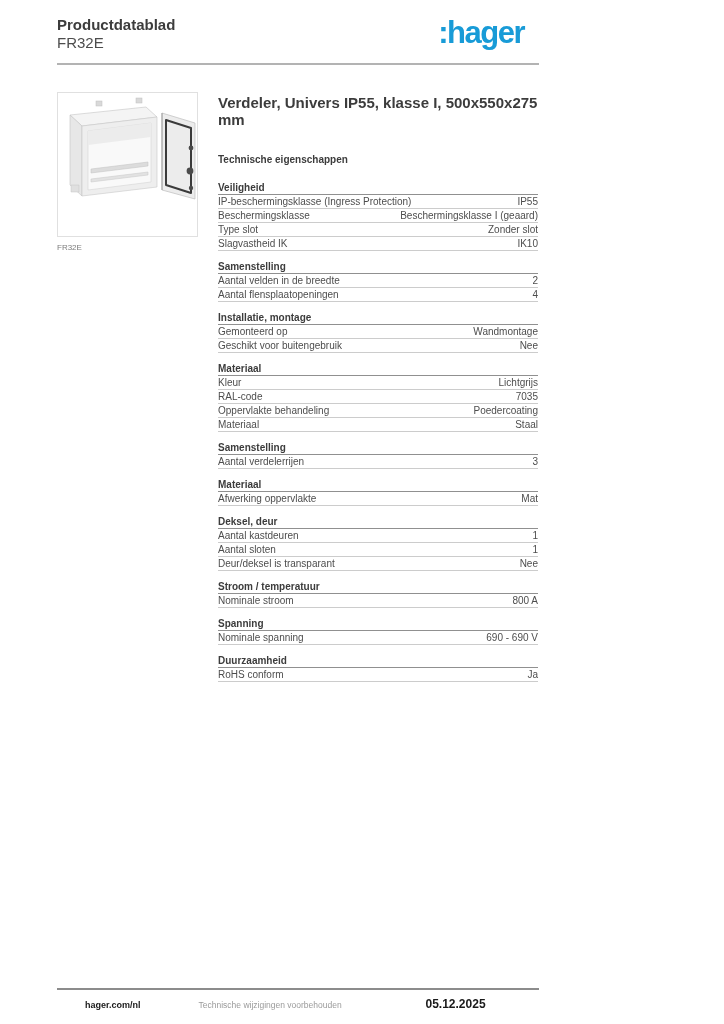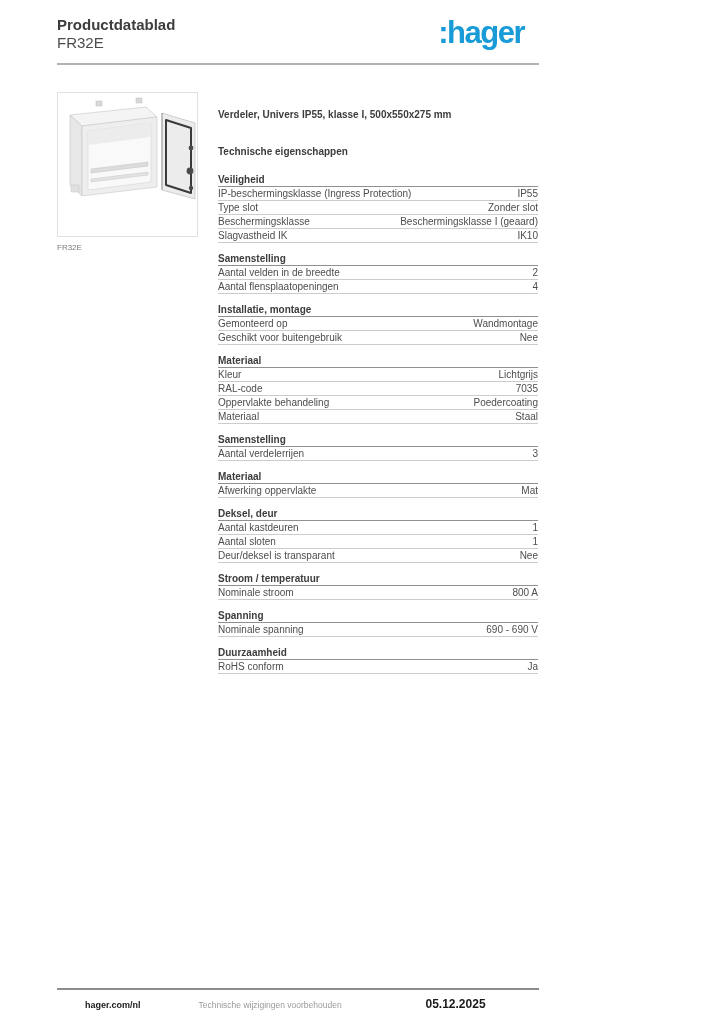--- a/index.html
+++ b/index.html
@@ -31,21 +31,21 @@
     margin:27px 56px 0 57px;
     display:flex; gap:20px;
   }
   .media-col { width:141px; flex:0 0 141px; }
   .image-box {
     width:141px; height:145px;
     border:1px solid #e0e0e0; background:#ffffff;
   }
   .image-caption { margin-top:6px; font-size:8px; color:#7d7d7d; }
   .spec-col { flex:1; min-width:0; }
-  .description { font-size:10px; font-weight:bold; color:#3c3c3c; margin-top:17px; }
+  .description { font-size:15px; font-weight:bold; color:#3c3c3c; margin-top:2px; }
   .tech-heading { font-size:10px; font-weight:bold; color:#3c3c3c; margin-top:26px; }
   .sections { margin-top:18px; }
   .section { margin-bottom:11px; }
   .section-title {
     font-size:10px; font-weight:bold; color:#3c3c3c;
     line-height:10px; padding-bottom:1px;
     border-bottom:1px solid #909090;
   }
   .spec-row {
     display:flex; justify-content:space-between; align-items:center;
@@ -120,26 +120,26 @@
       <div class="description">Verdeler, Univers IP55, klasse I, 500x550x275 mm</div>
       <div class="tech-heading">Technische eigenschappen</div>
       <div class="sections">
           <div class="section">
             <div class="section-title">Veiligheid</div>
             <div class="spec-row">
               <span class="spec-label">IP-beschermingsklasse (Ingress Protection)</span>
               <span class="spec-value">IP55</span>
             </div>
             <div class="spec-row">
+              <span class="spec-label">Beschermingsklasse</span>
+              <span class="spec-value">Beschermingsklasse I (geaard)</span>
+            </div>
+            <div class="spec-row">
               <span class="spec-label">Type slot</span>
               <span class="spec-value">Zonder slot</span>
-            </div>
-            <div class="spec-row">
-              <span class="spec-label">Beschermingsklasse</span>
-              <span class="spec-value">Beschermingsklasse I (geaard)</span>
             </div>
             <div class="spec-row">
               <span class="spec-label">Slagvastheid IK</span>
               <span class="spec-value">IK10</span>
             </div>
           </div>
           <div class="section">
             <div class="section-title">Samenstelling</div>
             <div class="spec-row">
               <span class="spec-label">Aantal velden in de breedte</span>

